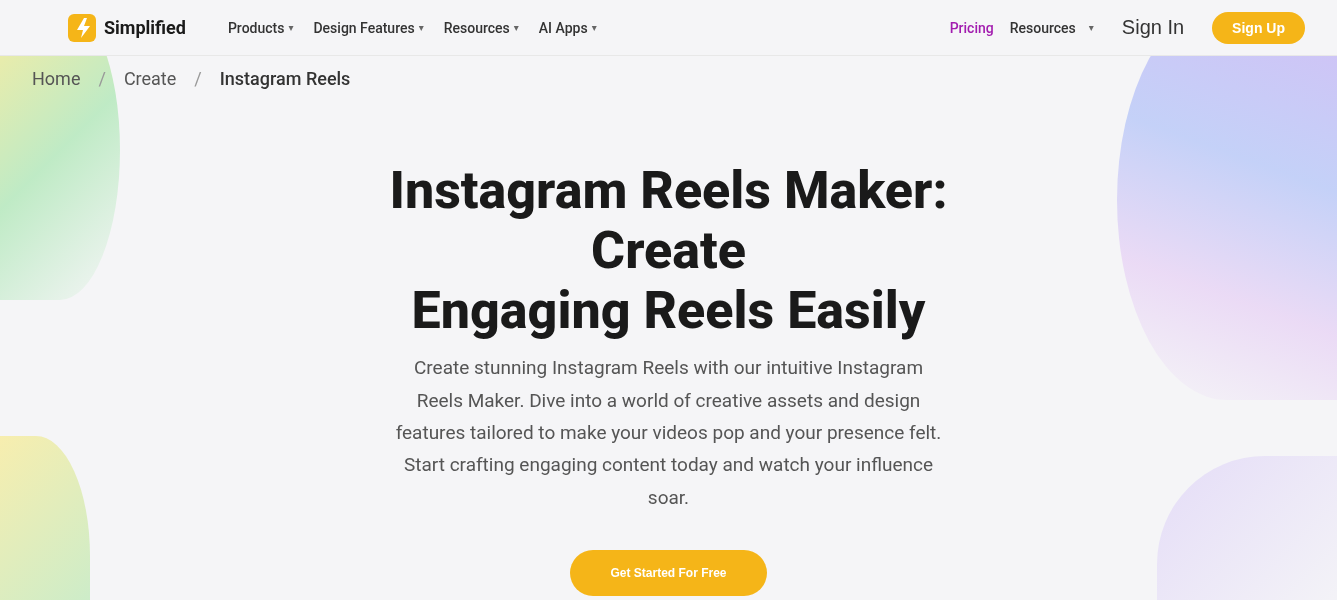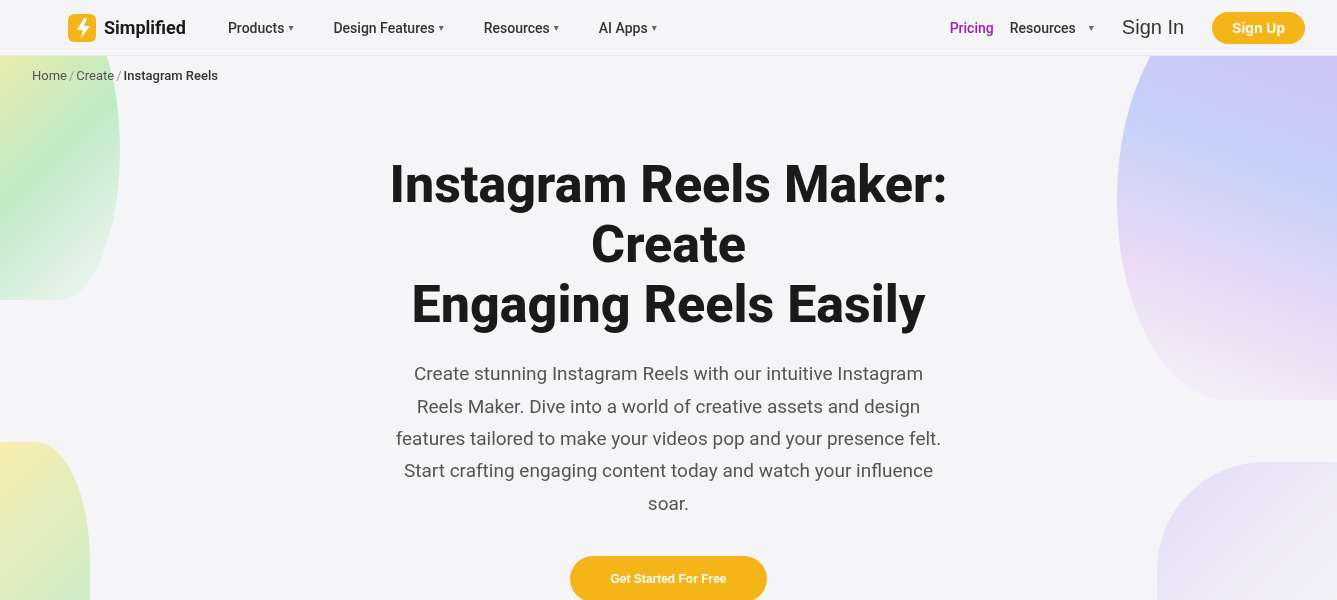--- a/index.html
+++ b/index.html
@@ -81,21 +81,21 @@
       font-size: 18px;
       padding-left: 36px;
     }
     .logo-icon {
       width: 28px;
       height: 28px;
     }
     .nav-items {
       display: flex;
       align-items: flex-start;
-      gap: 20px;
+      gap: 0;
     }
     .nav-item {
       display: flex;
       align-items: center;
       gap: 4px;
       padding: 6px 10px;
       color: #333;
       font-size: 14px;
       font-weight: 500;
       cursor: pointer;
@@ -147,22 +147,22 @@
       border-radius: 20px;
     }
 
     
     .breadcrumb {
       position: relative;
       z-index: 10;
       padding: 12px 32px;
       display: flex;
       align-items: center;
-      gap: 2px;
-      font-size: 13px;
+      gap: 18px;
+      font-size: 18px;
       color: #666;
     }
     .breadcrumb-sep {
       color: #999;
     }
     .breadcrumb-link {
       color: #555;
       cursor: pointer;
       text-decoration: none;
     }
@@ -180,21 +180,21 @@
       align-items: center;
       text-align: center;
       padding: 60px 200px 40px;
     }
     .hero-title {
       font-size: 52px;
       font-weight: 800;
       color: #1a1a1a;
       line-height: 1.15;
       max-width: 720px;
-      margin-bottom: 24px;
+      margin-bottom: 12px;
     }
     .hero-desc {
       font-size: 19px;
       color: #555;
       line-height: 1.7;
       max-width: 560px;
       margin-bottom: 36px;
     }
     .btn-cta {
       background: #f5b518;

